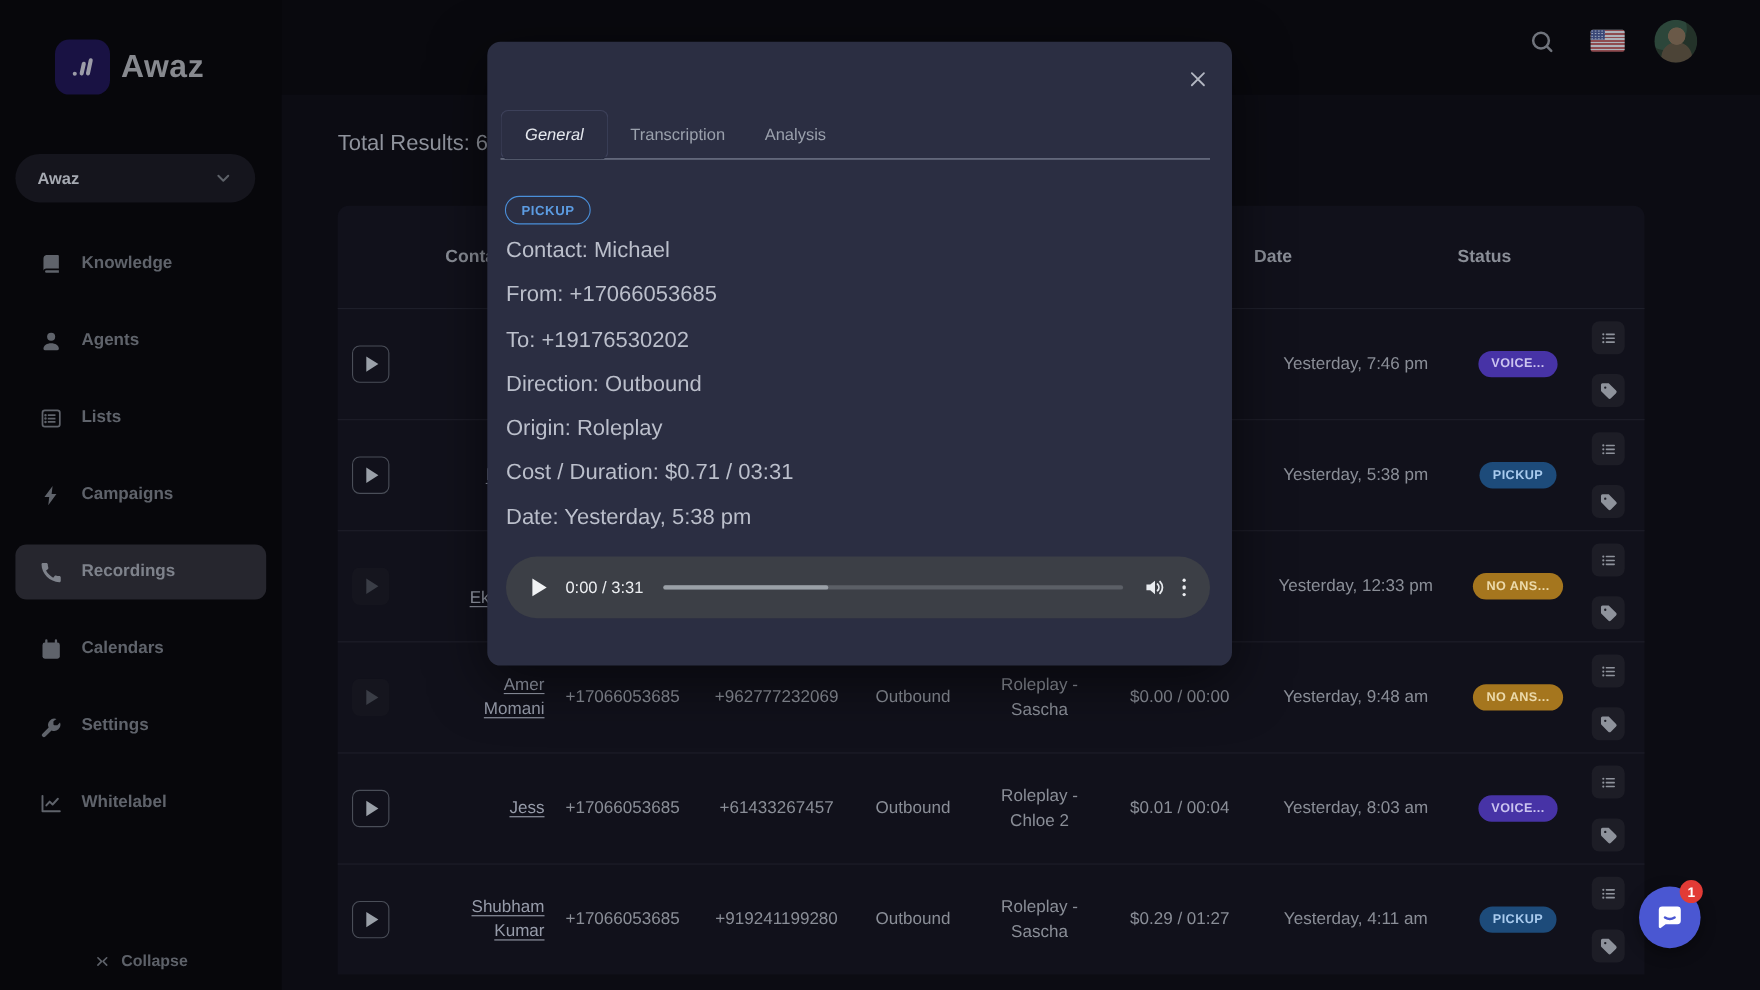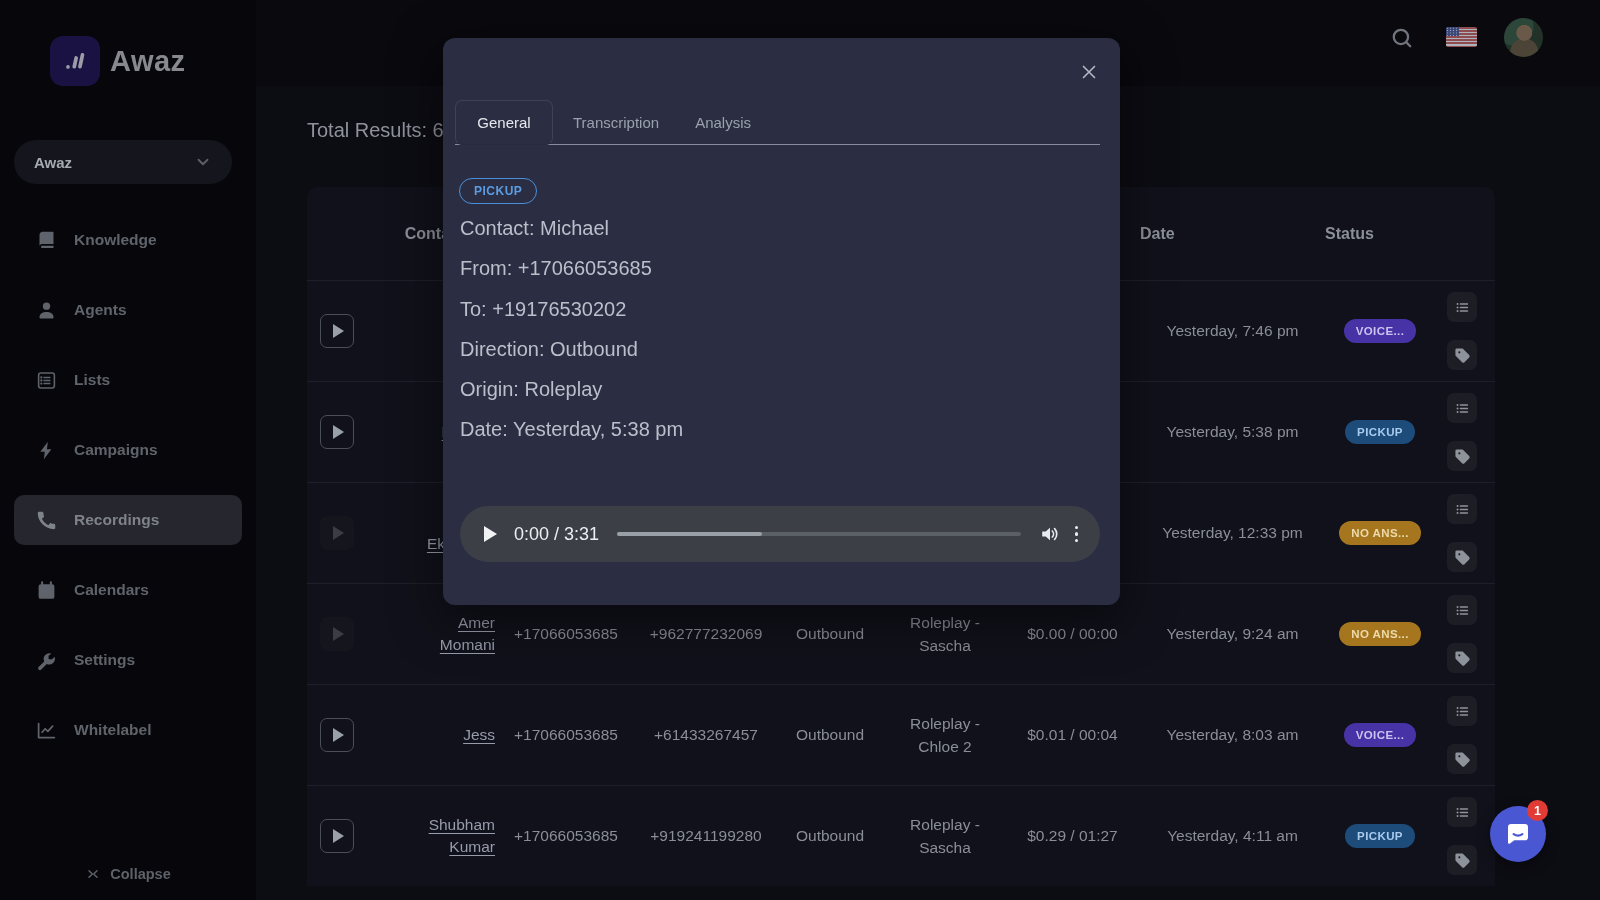--- a/index.html
+++ b/index.html
@@ -66,30 +66,30 @@
   .action-btn svg{width:17px;height:17px;}
 
   
   .modal{position:absolute;left:443px;top:38px;width:677px;height:567px;background:#2b2e42;border-radius:12px;
     box-shadow:0 14px 50px rgba(0,0,0,.55);z-index:40;}
   .modal-close{position:absolute;top:22px;right:18px;width:26px;height:26px;background:none;border:none;padding:0;}
   .tabs-row{position:absolute;left:12px;right:20px;top:62px;height:45px;display:flex;align-items:center;
     border-bottom:1.5px solid #878da0;}
   .tab{height:45px;display:flex;align-items:center;justify-content:center;font-size:15px;color:#9aa0ac;background:none;border:none;padding:0 16px;}
   .tab.active{width:98px;color:#e5e8ee;background:#2b2e42;border:1px solid #3d415a;border-bottom-color:#262a3e;
-    border-radius:7px;margin-bottom:-1.5px;position:relative;z-index:2;padding:0;}
+    border-radius:7px;margin-bottom:-1.5px;position:relative;z-index:2;padding:0;font-style:italic;}
   .tab + .tab{margin-left:4px;}
   .modal-badge{position:absolute;left:16px;top:140px;display:inline-block;border:1.5px solid #4a8fd9;color:#5c9ce2;
     font-size:12px;font-weight:700;letter-spacing:.5px;padding:5px 14px;border-radius:13px;}
   .modal-lines{position:absolute;left:17px;top:170px;font-size:20px;line-height:40.3px;color:#bbbfcb;}
   .audio-player{position:absolute;left:17px;top:468px;width:640px;height:56px;border-radius:28px;background:#3c3f46;
     display:flex;align-items:center;padding:0 20px;}
   .ap-play{width:20px;height:20px;background:none;border:none;padding:0;display:flex;align-items:center;}
   .ap-tri{width:0;height:0;border-left:13px solid #f0f2f4;border-top:8px solid transparent;border-bottom:8px solid transparent;margin-left:4px;}
-  .ap-time{margin-left:14px;font-size:18px;color:#eceef1;white-space:nowrap;}
+  .ap-time{margin-left:14px;font-size:15px;color:#eceef1;white-space:nowrap;}
   .ap-track{flex:1;height:4px;border-radius:2px;background:#5b5f66;margin:0 18px;position:relative;}
   .ap-buffer{position:absolute;left:0;top:0;height:100%;width:36%;border-radius:2px;background:#9aa0a7;}
   .ap-vol{width:22px;height:22px;background:none;border:none;padding:0;}
   .ap-kebab{margin-left:12px;background:none;border:none;padding:0 2px;display:flex;flex-direction:column;gap:3px;}
   .ap-kebab i{width:3.5px;height:3.5px;border-radius:50%;background:#eceef1;}
 
   
   .chat-fab{position:absolute;left:1490px;top:806px;width:56px;height:56px;border-radius:50%;background:#4a57d2;border:none;
     display:flex;align-items:center;justify-content:center;z-index:60;box-shadow:0 4px 14px rgba(0,0,0,.4);}
   .chat-fab svg{width:30px;height:30px;}
@@ -330,21 +330,21 @@
             <button class="play-btn" data-disabled="true">
               <span class="play-tri"></span>
             </button>
           </div>
         <div class="cell c-name"><a class="contact-link">Amer Momani</a></div>
         <div class="cell">+17066053685</div>
         <div class="cell">+962777232069</div>
         <div class="cell">Outbound</div>
         <div class="cell c-agent"><span>Roleplay - Sascha</span></div>
         <div class="cell">$0.00 / 00:00</div>
-        <div class="cell">Yesterday, 9:24 am</div>
+        <div class="cell">Yesterday, 9:48 am</div>
         <div class="cell"><span class="badge" data-status="no_answer">NO ANS...</span></div>
         <div class="cell c-actions">
           <button class="action-btn">
               <svg viewBox="0 0 24 24" fill="none" stroke="currentColor" stroke-width="2" stroke-linecap="round">
                 <path d="M9 7h10M9 12h10M9 17h10"></path>
                 <path d="M5 7h.01M5 12h.01M5 17h.01" stroke-width="2.8"></path>
               </svg>
             </button>
           <button class="action-btn">
               <svg viewBox="0 0 24 24" fill="currentColor">
@@ -428,20 +428,21 @@
     </div>
 
     <span class="modal-badge">PICKUP</span>
 
     <div class="modal-lines">
       <div>Contact: Michael</div>
       <div>From: +17066053685</div>
       <div>To: +19176530202</div>
       <div>Direction: Outbound</div>
       <div>Origin: Roleplay</div>
+      <div>Cost / Duration: $0.71 / 03:31</div>
       <div>Date: Yesterday, 5:38 pm</div>
     </div>
 
     <div class="audio-player">
       <button class="ap-play">
           <span class="ap-tri"></span>
         </button>
       <span class="ap-time">0:00 / 3:31</span>
       <div class="ap-track">
           <div class="ap-buffer"></div>

